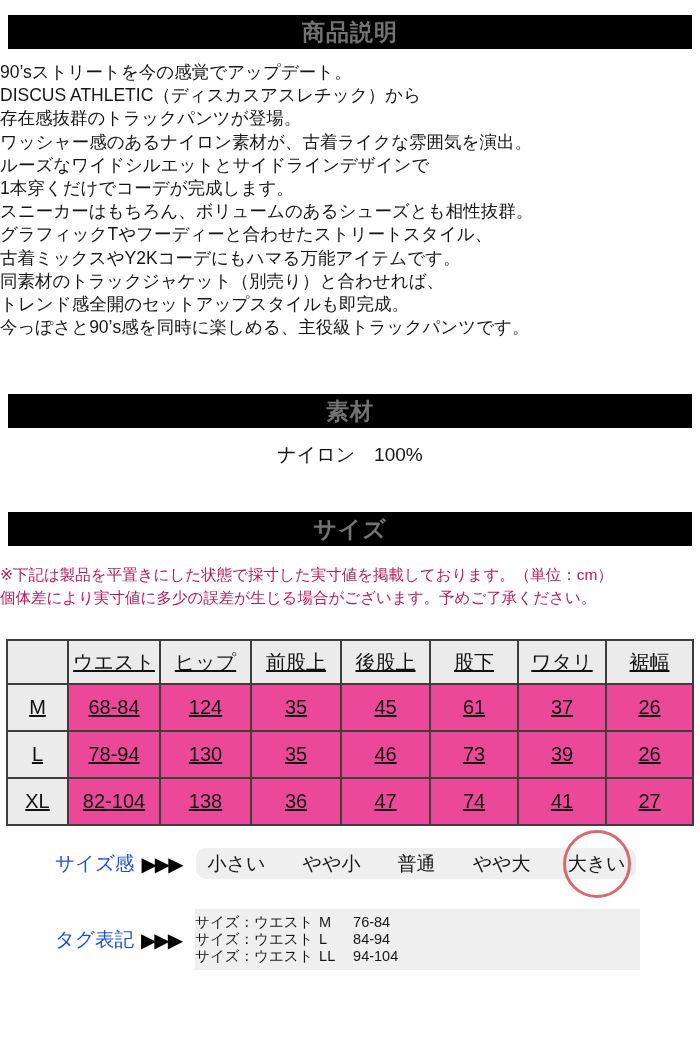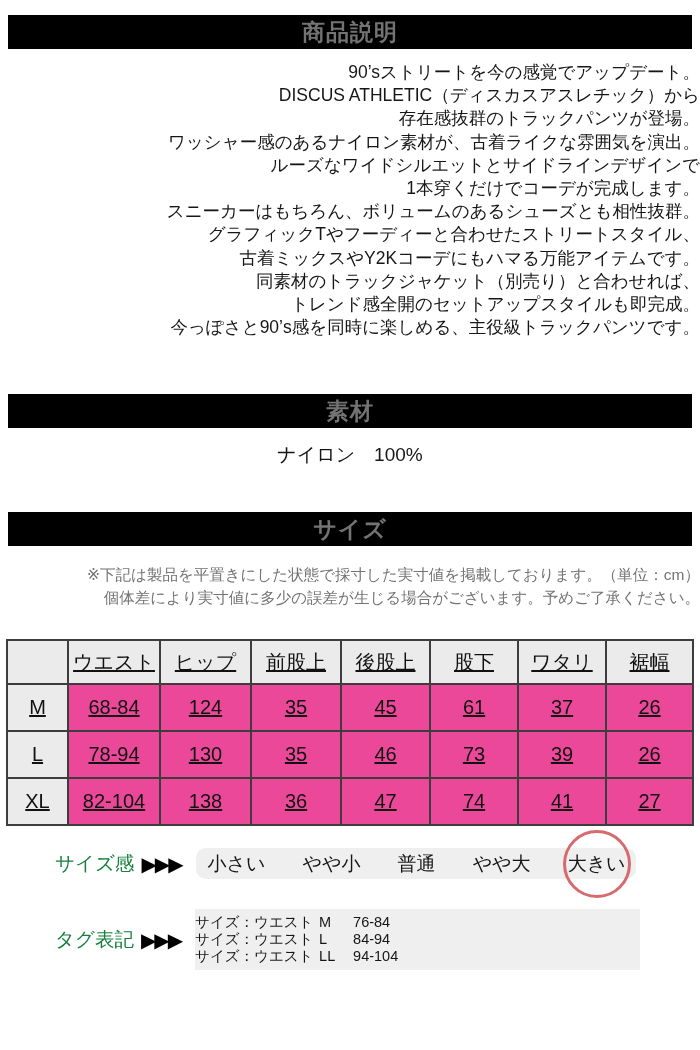--- a/index.html
+++ b/index.html
@@ -23,38 +23,38 @@
     align-items: center;
     justify-content: center;
     letter-spacing: 1px;
   }
   .bar-description { margin-top: 15px; }
   .bar-material   { margin-top: 55px; }
   .bar-size       { margin-top: 45px; }
 
   .description-block {
     margin-top: 12px;
-    text-align: right;
+    text-align: left;
     font-size: 17.5px;
     line-height: 23.2px;
     color: #161616;
   }
   .material-value {
     margin-top: 15px;
     text-align: center;
     font-size: 19px;
     line-height: 24px;
     color: #161616;
   }
   .size-note {
     margin-top: 17px;
-    text-align: right;
+    text-align: left;
     font-size: 15.5px;
     line-height: 23px;
-    color: #737373;
+    color: #be185d;
   }
 
   table.size-table {
     margin: 30px auto 0 auto;
     width: 686px;
     border-collapse: collapse;
     table-layout: fixed;
     font-size: 20px;
     text-align: center;
     color: #111111;
@@ -73,21 +73,21 @@
   .annot-row {
     display: flex;
     align-items: center;
   }
   .feel-row { margin-top: 22px; }
   .tag-row  { margin-top: 30px; }
   .annot-label {
     margin-left: 55px;
     font-size: 19.5px;
     white-space: nowrap;
-    color: #15803d;
+    color: #1d4ed8;
   }
   .arrows {
     margin-left: 7px;
     font-size: 20px;
     letter-spacing: -2px;
     color: #000000;
     white-space: nowrap;
   }
   .feel-strip {
     margin-left: 14px;

